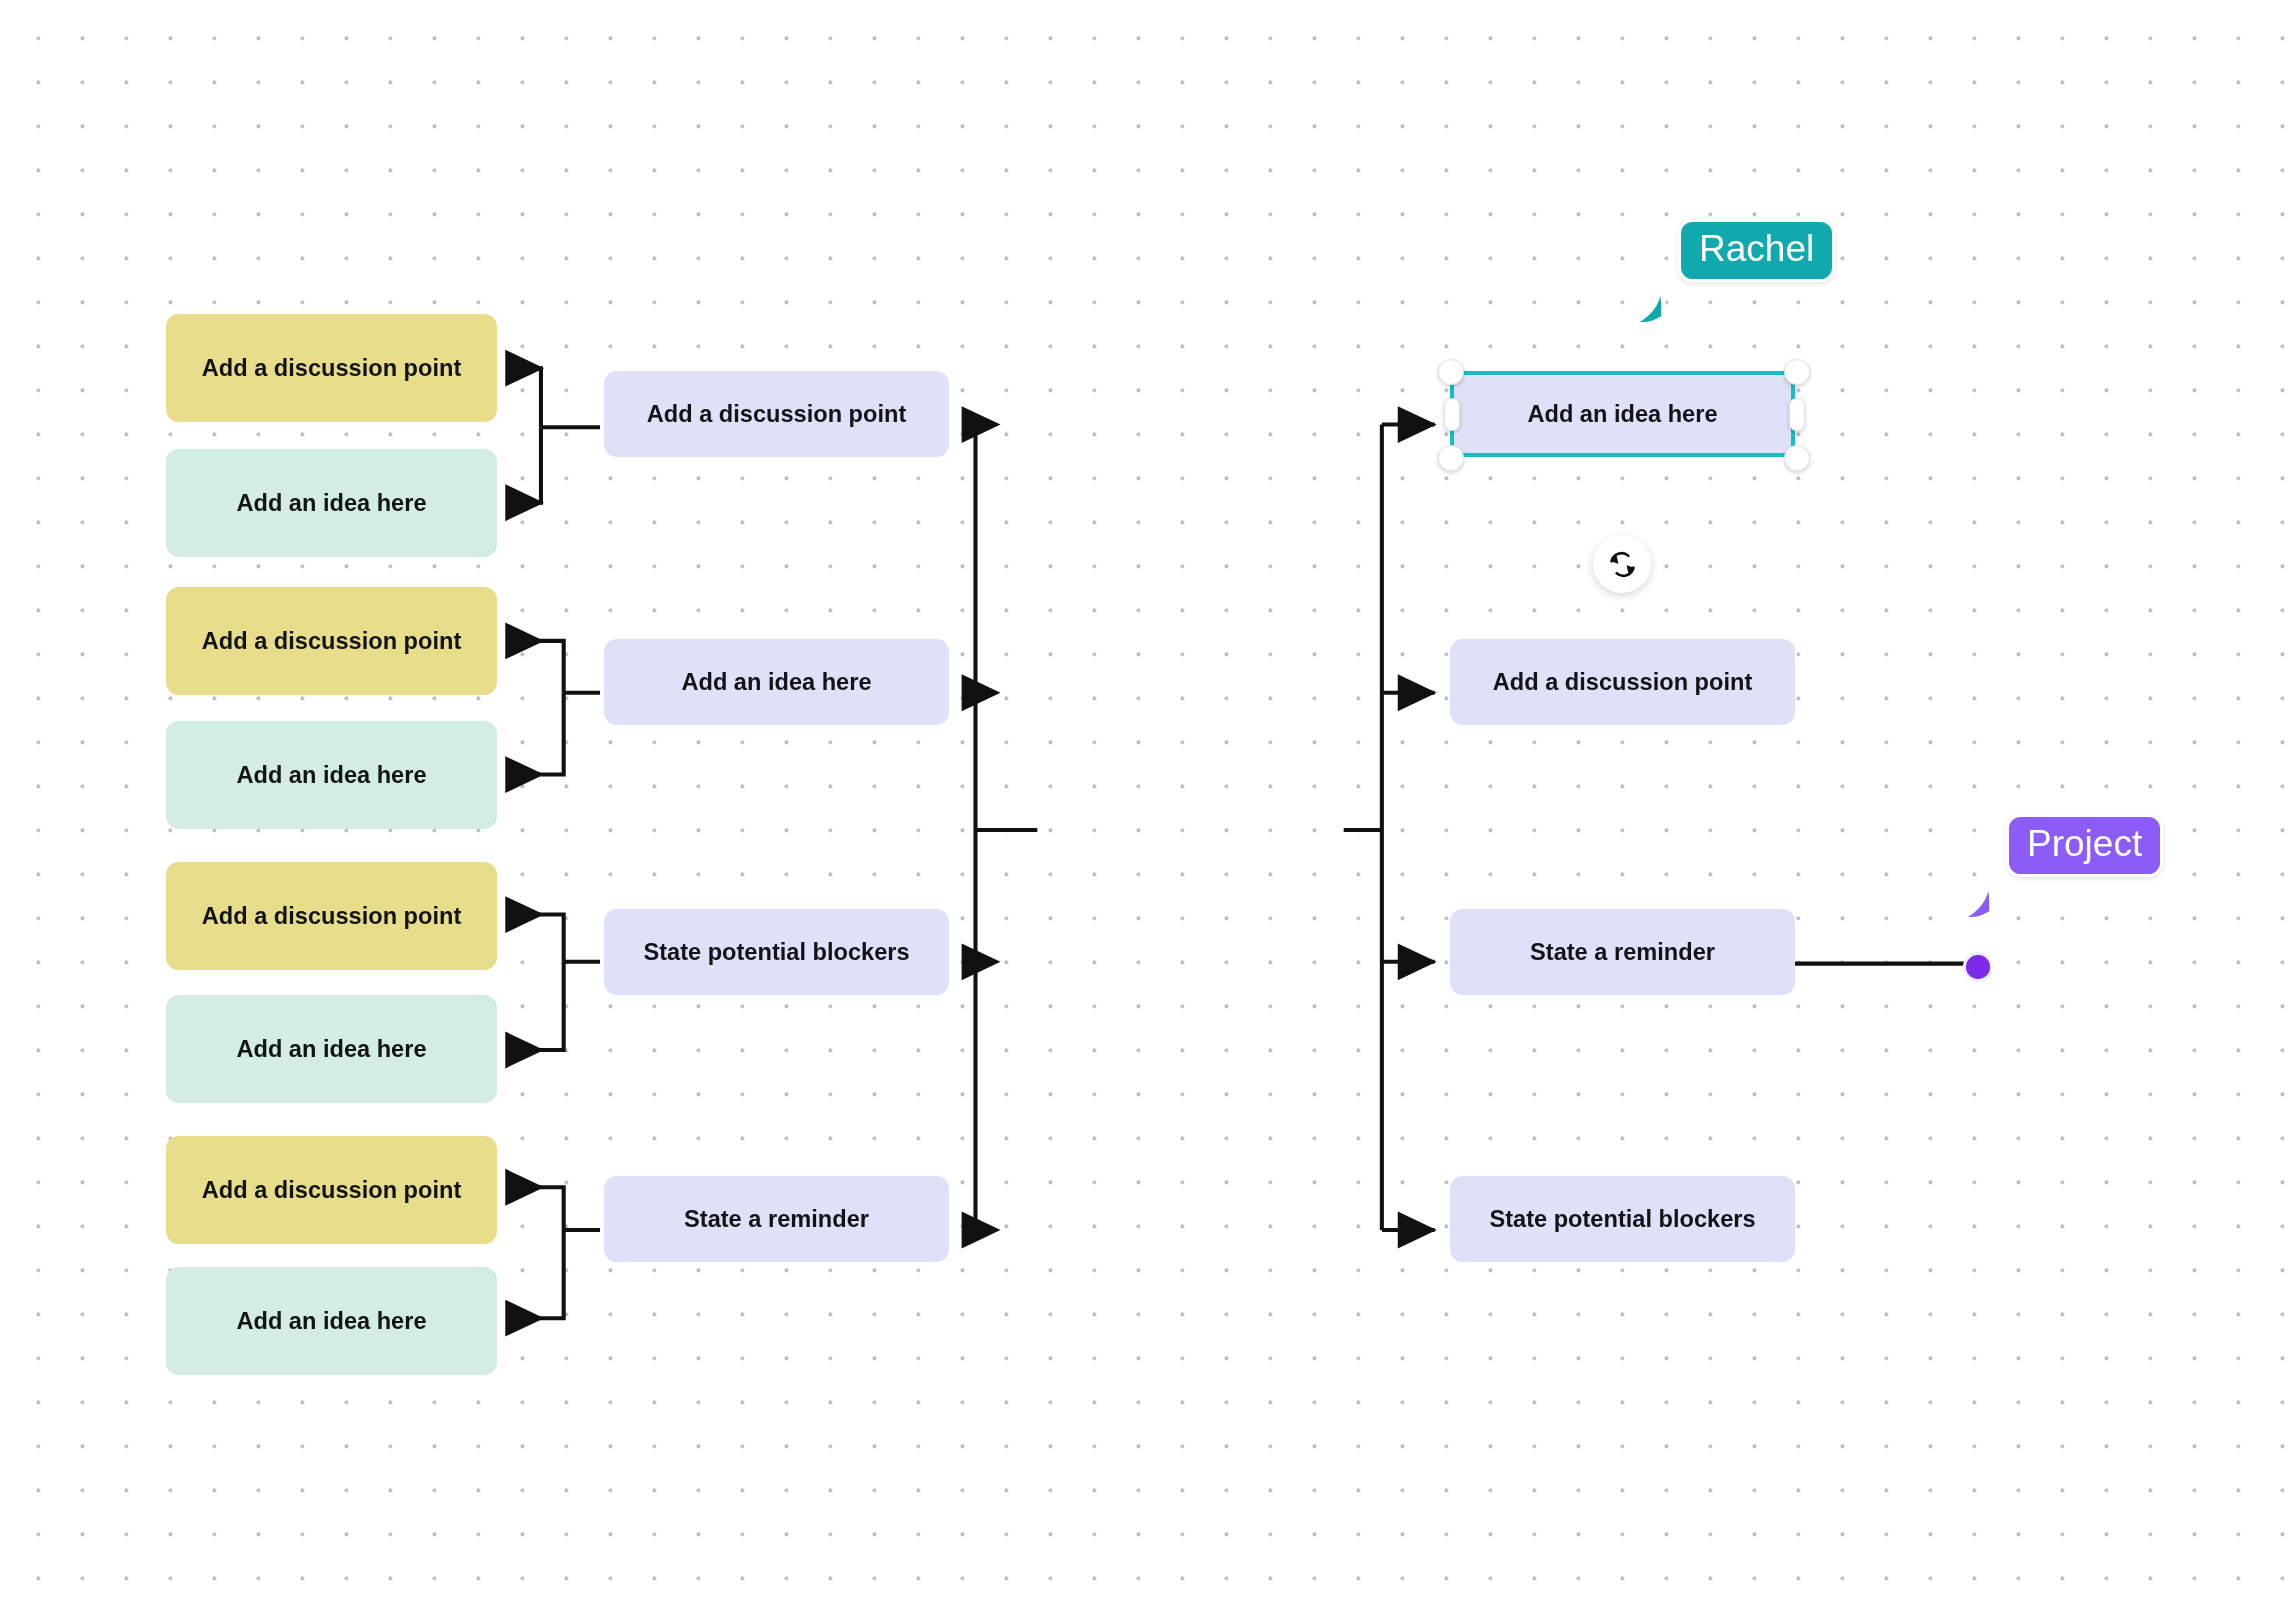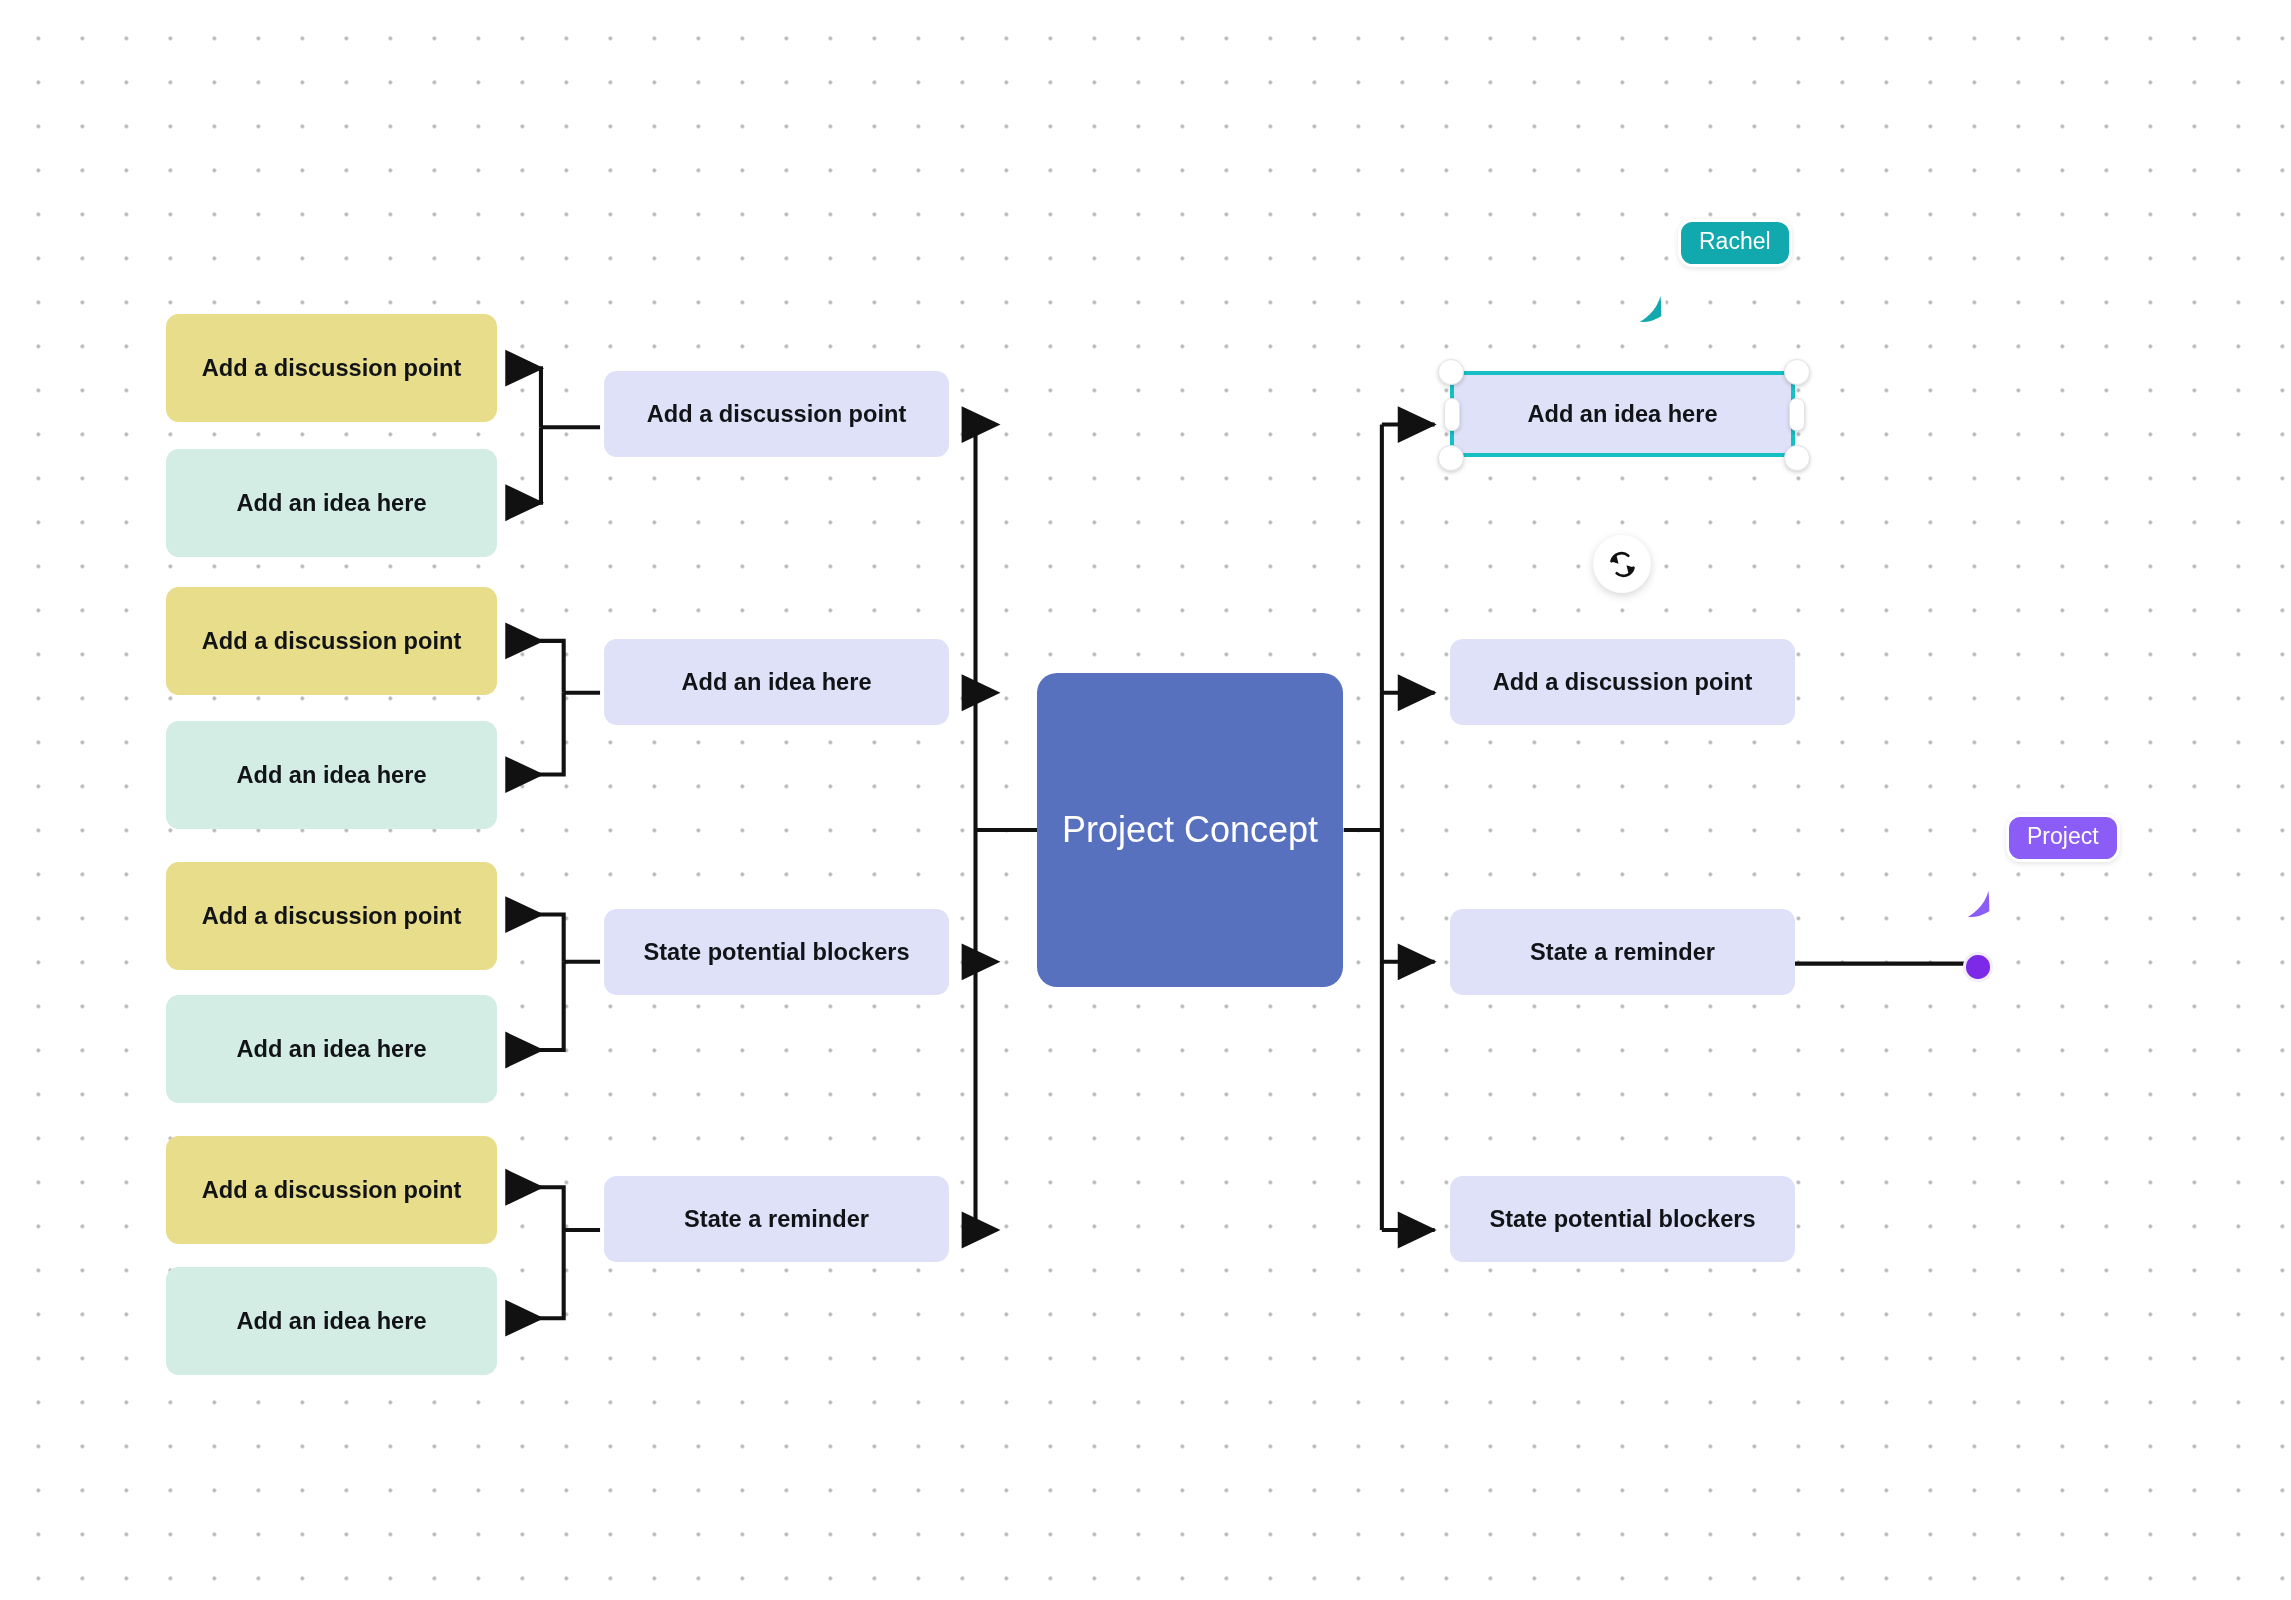--- a/index.html
+++ b/index.html
@@ -88,21 +88,21 @@
     justify-content: center;
   }
 
   
   .cursor-wrap { position: absolute; }
   .cursor-label {
     position: absolute;
     border-radius: 14.5px;
     padding: 6.4px 18px 9px 18px;
     color: #ffffff;
-    font-size: 23px;
+    font-size: 37px;
     white-space: nowrap;
     border: 3.6px solid #ffffff;
     box-shadow: 0 1.8px 5.5px rgba(0,0,0,0.10);
   }
   .cursor-arrow { position: absolute; }
   .anchor-dot {
     position: absolute;
     width: 23.6px; height: 23.6px;
     border-radius: 50%;
     border: 3.6px solid #f0eefb;
@@ -156,23 +156,20 @@
 
       <path d="M1520,467 L1578,467" marker-end="url(#arrR)"></path>
       <path d="M1520,762 L1578,762" marker-end="url(#arrR)"></path>
       <path d="M1520,1058 L1578,1058" marker-end="url(#arrR)"></path>
       <path d="M1520,1353 L1578,1353" marker-end="url(#arrR)"></path>
 
       <path d="M1962,1060 L2172,1060"></path>
     </g>
   </svg>
 
-  <div class="node center" style="left:1037px; top:673px; width:306px; height:314px;">
-    <span>Project Concept</span>
-  </div>
 
   <div class="node lav" style="left:604px; top:371px; width:345px; height:86px;">
     <span>Add a discussion point</span>
   </div>
   <div class="node lav" style="left:604px; top:639px; width:345px; height:86px;">
     <span>Add an idea here</span>
   </div>
   <div class="node lav" style="left:604px; top:909px; width:345px; height:86px;">
     <span>State potential blockers</span>
   </div>

